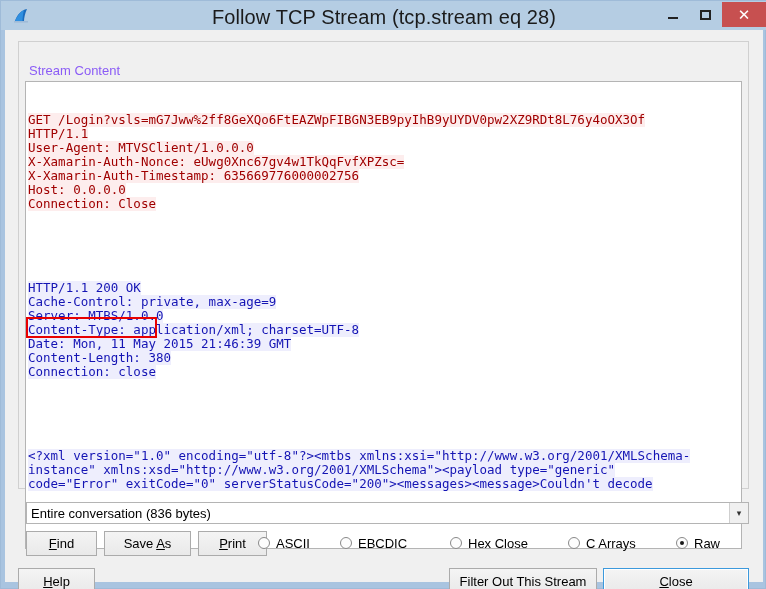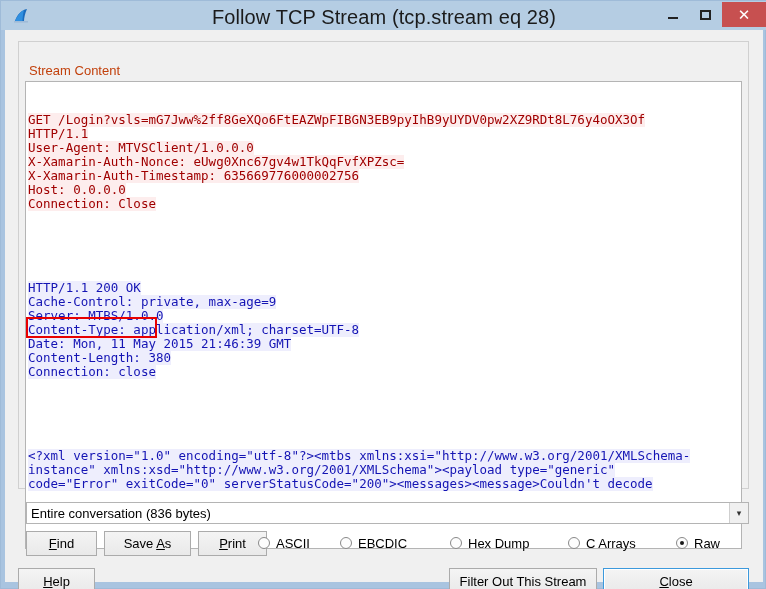--- a/index.html
+++ b/index.html
@@ -80,21 +80,21 @@
     left: 13px; top: 11px;
     width: 731px; height: 448px;
     border: 1px solid #d0d0d0;
   }
   #groupbox-label {
     position: absolute;
     left: 21px; top: 33px;
     background: #f0f0f0;
     padding: 0 3px;
     font-size: 13px;
-    color: #c2410c;
+    color: #8b5cf6;
   }
 
   
   #textarea {
     position: absolute;
     left: 20px; top: 51px;
     width: 717px; height: 468px;
     background: #ffffff;
     border: 1px solid #b4b4b4;
     overflow: hidden;
@@ -307,21 +307,21 @@
       <div class="radio" id="radio-0">
         <span class="dot"></span>
         <span>ASCII</span>
       </div>
       <div class="radio" id="radio-1">
         <span class="dot"></span>
         <span>EBCDIC</span>
       </div>
       <div class="radio" id="radio-2">
         <span class="dot"></span>
-        <span>Hex Dump</span>
+        <span>Hex Close</span>
       </div>
       <div class="radio" id="radio-3">
         <span class="dot"></span>
         <span>C Arrays</span>
       </div>
       <div class="radio sel" id="radio-4">
         <span class="dot"></span>
         <span>Raw</span>
       </div>
     </div>

